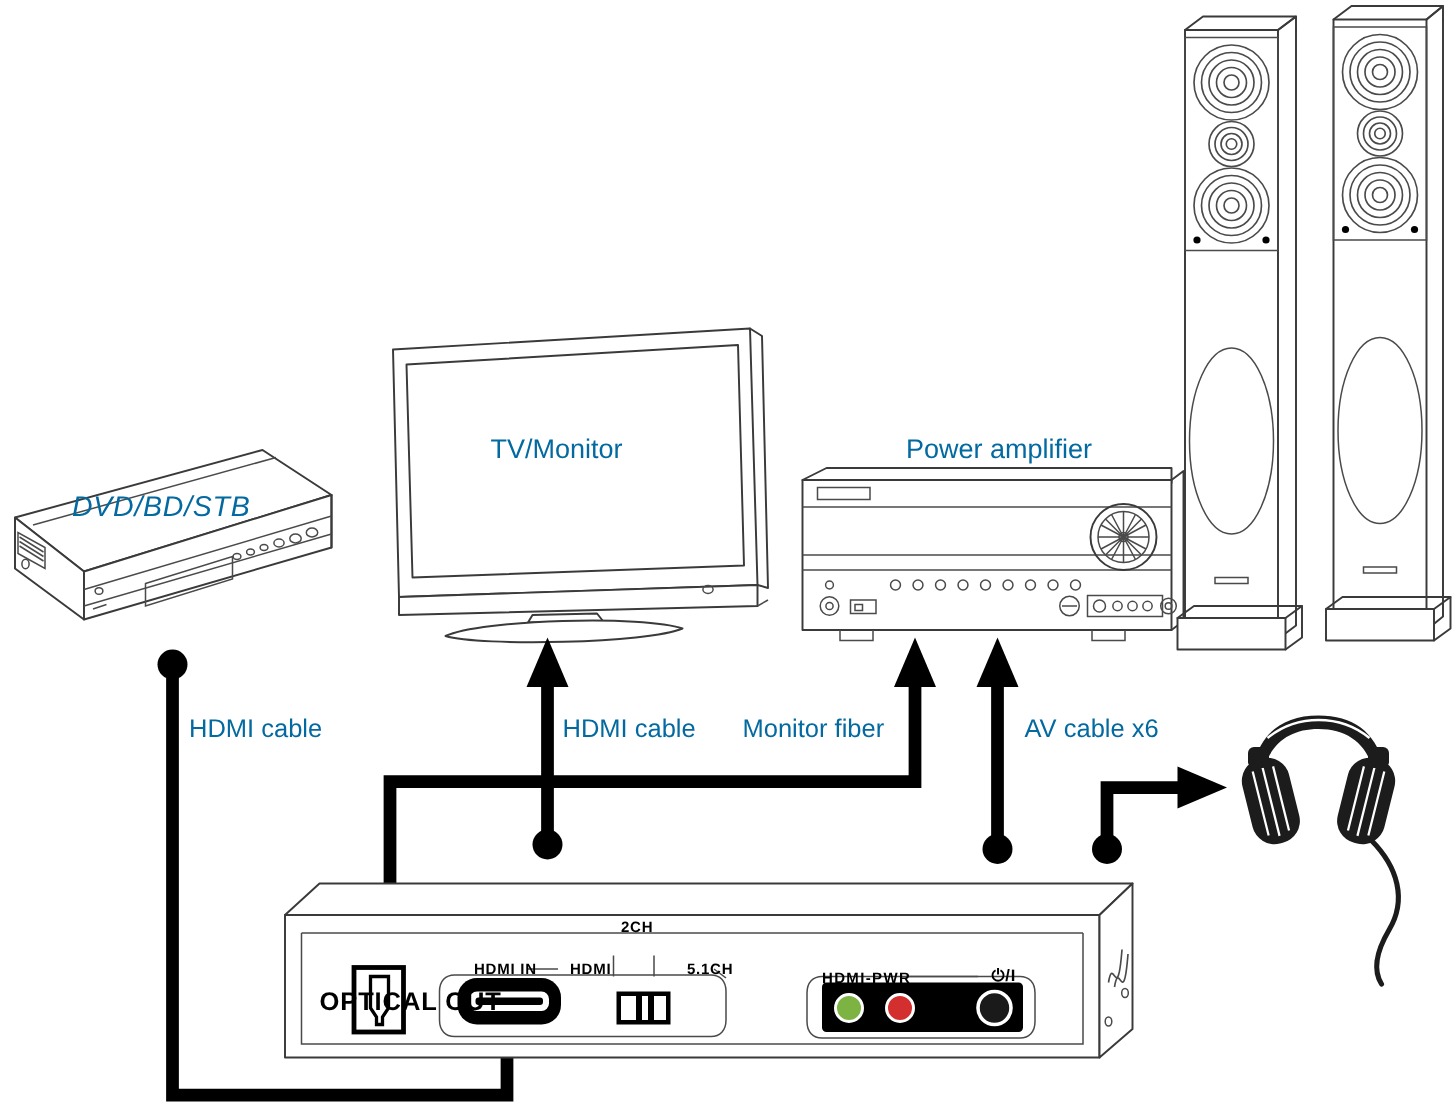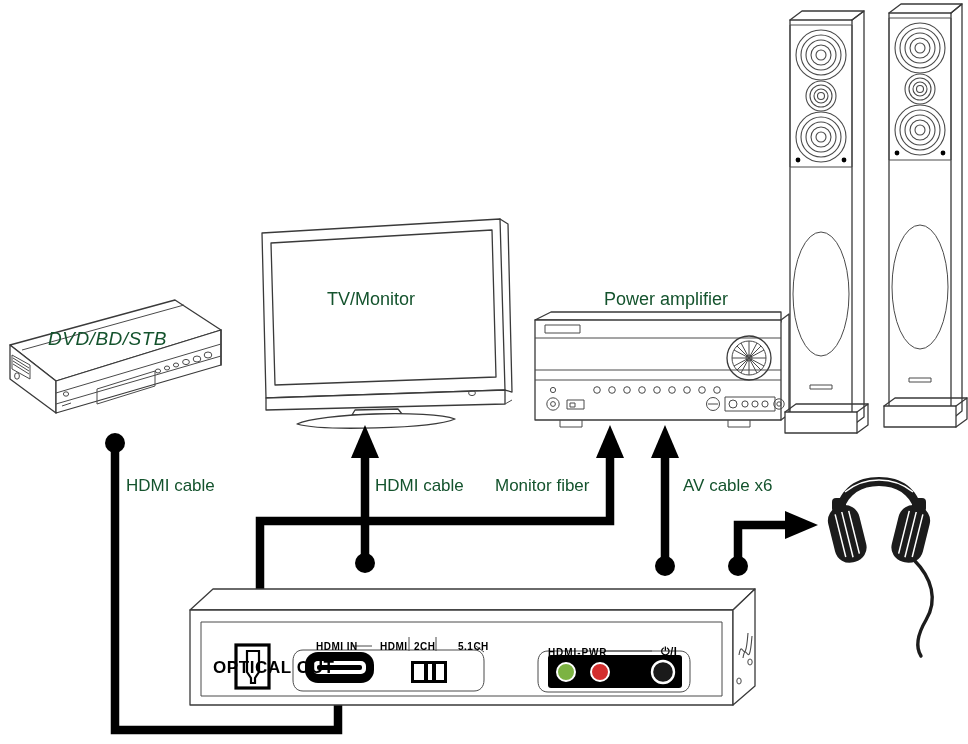--- a/index.html
+++ b/index.html
@@ -4,40 +4,40 @@
 <style>
   html,body{margin:0;padding:0;background:#ffffff;}
   body{
     width:968px;height:744px;position:relative;overflow:hidden;
     font-family:"Liberation Sans","DejaVu Sans",sans-serif;
     color:#000;
   }
   #stage{position:absolute;left:0;top:0;width:968px;height:744px;}
   #stage svg{position:absolute;left:0;top:0;width:968px;height:744px;display:block;}
 
-  .lbl{position:absolute;white-space:nowrap;color:#14532d;}
+  .lbl{position:absolute;white-space:nowrap;color:#0369a1;}
   .lbl-device{font-size:18px;}
   .lbl-cable{font-size:17px;}
 
   
   #label-dvd      {left:48px;  top:328px;  font-size:19px; letter-spacing:.5px;font-style:italic;}
   #label-tv       {left:327px; top:289px;}
   #label-amp      {left:604px; top:289px;}
   #label-hdmi-1   {left:126px; top:476px;}
   #label-hdmi-2   {left:375px; top:476px;}
   #label-optical  {left:495px; top:476px;}
   #label-av       {left:683px; top:476px;}
 
   
   .panel-txt{position:absolute;white-space:nowrap;color:#000;font-weight:700;
              font-family:"Liberation Sans","DejaVu Sans",sans-serif;}
   #pt-optical {left:213px; top:658px; font-size:17px; letter-spacing:.6px;}
   #pt-hdmiin  {left:316px; top:641px; font-size:10px; letter-spacing:.5px;text-align:right;}
   #pt-pass    {left:380px; top:641px; font-size:10px; letter-spacing:.5px;}
-  #pt-2ch     {left:414px; top:641px; font-size:10px; letter-spacing:.5px;}
+  #pt-2ch     {left:414px; top:613px; font-size:10px; letter-spacing:.5px;}
   #pt-51ch    {left:458px; top:641px; font-size:10px; letter-spacing:.5px;}
   #pt-hdmipwr {left:548px; top:647px; font-size:10px; letter-spacing:.9px;}
   #pt-power   {left:661px; top:645px; font-size:11px; letter-spacing:.5px;}
 </style>
 </head>
 <body>
 
 <div id="stage">
 
   <svg viewBox="0 0 968 744" xmlns="http://www.w3.org/2000/svg">

